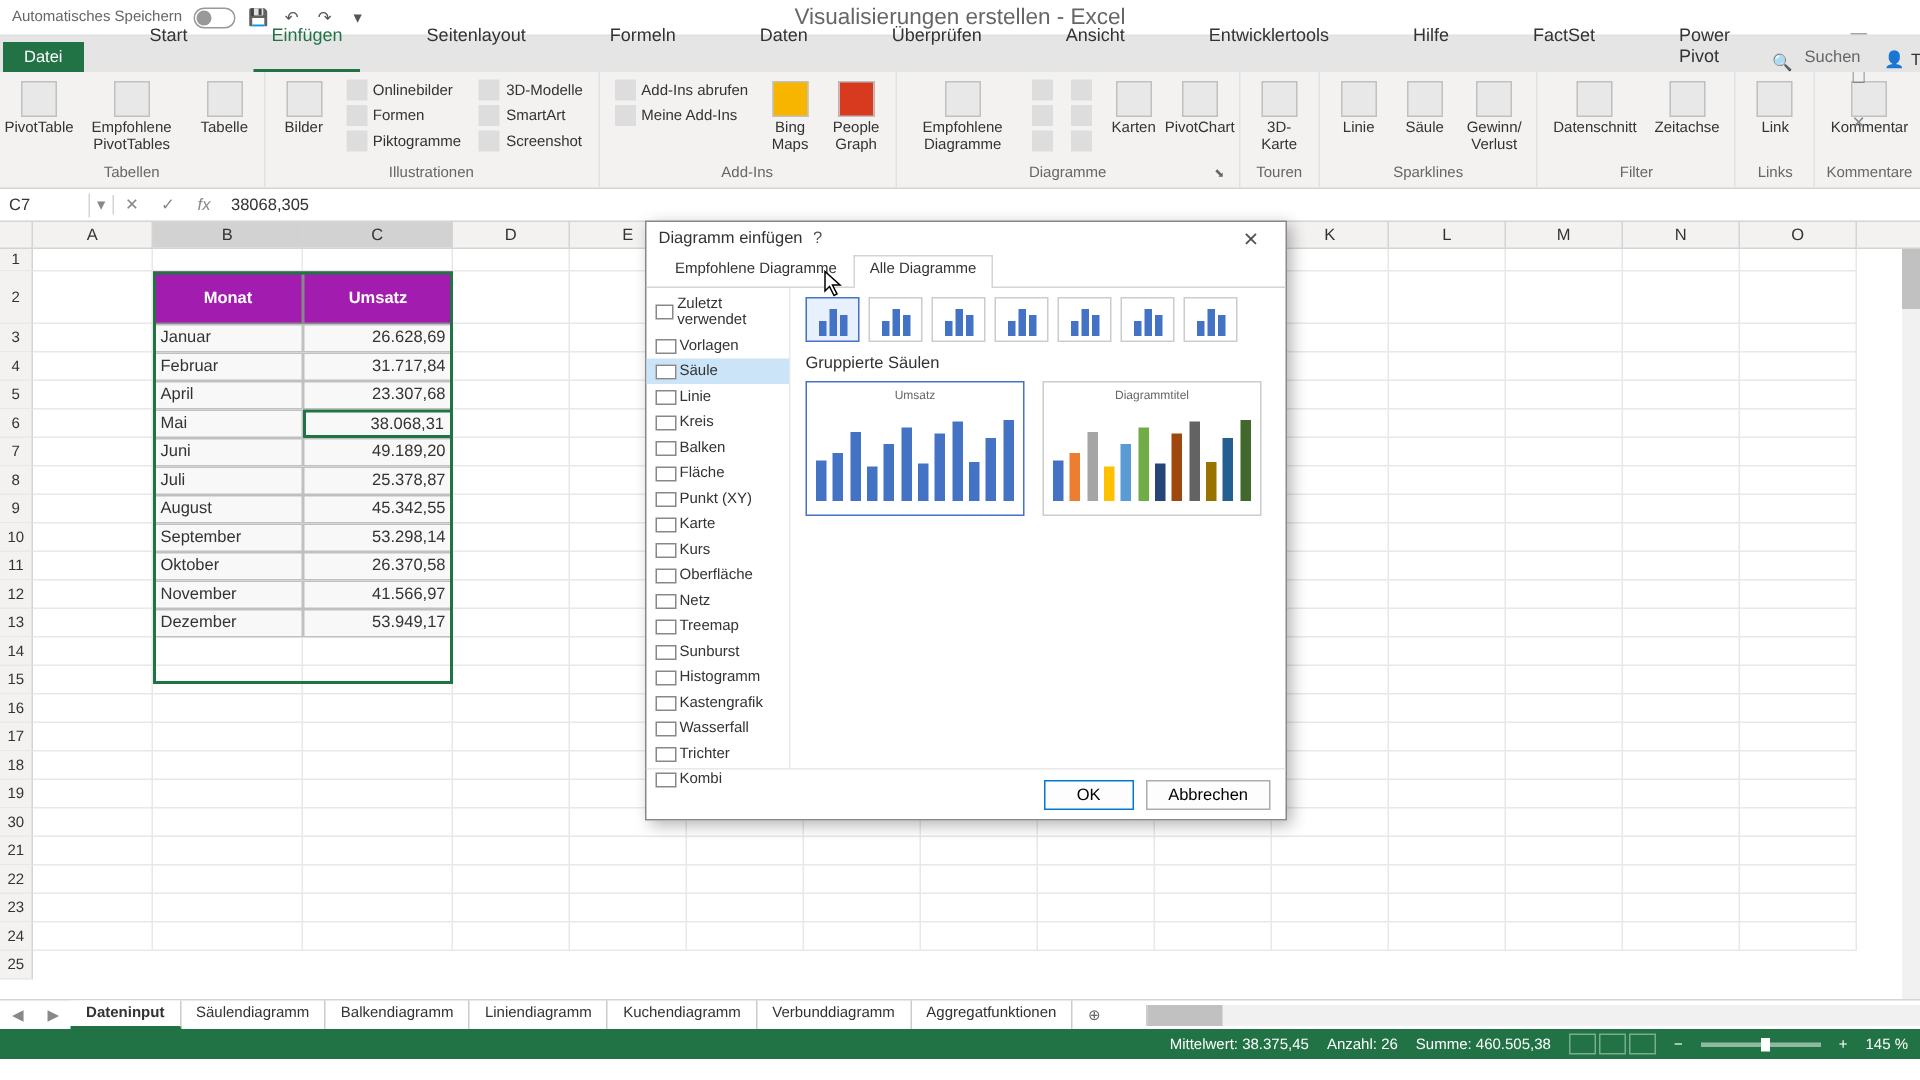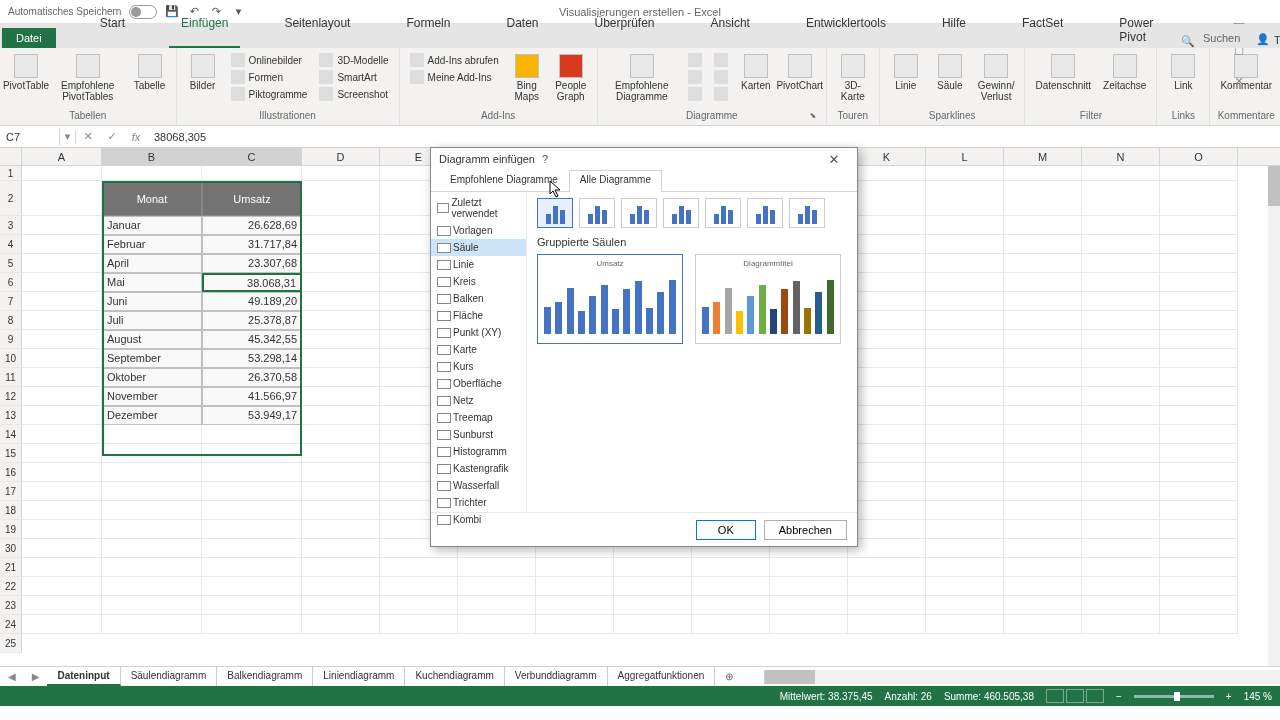--- a/index.html
+++ b/index.html
@@ -5,21 +5,21 @@
 * { margin: 0; padding: 0; box-sizing: border-box; font-family: 'Segoe UI', Tahoma, sans-serif; }
 body { background: #fff; font-size: 11px; color: #333; overflow: hidden; width: 1280px; height: 720px; position: relative; }
 
 
 .titlebar { height: 24px; background: #fff; display: flex; align-items: center; border-bottom: 1px solid #e1e1e1; position: relative; }
 .titlebar .left-group { display: flex; align-items: center; gap: 8px; padding-left: 8px; }
 .autosave-label { font-size: 10px; color: #666; }
 .toggle { width: 28px; height: 14px; border: 1px solid #999; border-radius: 7px; position: relative; background: #fff; }
 .toggle::after { content: ''; width: 10px; height: 10px; border-radius: 50%; background: #999; position: absolute; top: 1px; left: 1px; }
 .qat-icon { width: 14px; height: 14px; display: inline-flex; align-items: center; justify-content: center; color: #555; }
-.titlebar .center { position: absolute; left: 50%; transform: translateX(-50%); color: #666; font-size: 11px; }
+.titlebar .center { position: absolute; left: 50%; transform: translateX(-50%); color: #666; font-size: 15px; }
 .titlebar .right-group { margin-left: auto; display: flex; align-items: center; gap: 10px; padding-right: 10px; flex-direction: column; }
 .user-name { font-size: 11px; color: #666; }
 .avatar { width: 40px; height: 18px; border-radius: 50%; background: #8b7355; color: #fff; display: flex; align-items: center; justify-content: center; font-size: 9px; }
 .win-btn { width: 30px; height: 20px; display: flex; align-items: center; justify-content: center; color: #888; }
 
 
 .ribbon-tabs { height: 24px; display: flex; align-items: flex-end; background: #e5e5e5; padding-left: 2px; position: relative; }
 .file-tab { background: #217346; color: #fff; padding: 4px 14px; font-size: 11px; }
 .tab { padding: 4px 12px; font-size: 12px; color: #333; cursor: pointer; margin-left: 32px; }
 .tab.active { color: #217346; border-bottom: 2px solid #217346; }
@@ -66,21 +66,21 @@
 .cells { position: relative; flex: 1; }
 .row { display: flex; }
 .cell { border-right: 1px solid #e8e8e8; border-bottom: 1px solid #e8e8e8; font-size: 11px; padding: 2px 4px; overflow: hidden; }
 .cell.A { width: 80px; }
 .cell.B { width: 100px; }
 .cell.C { width: 100px; }
 .cell.rest { width: 78px; }
 .row.r1 .cell { height: 15px; }
 .row.r2 .cell { height: 35px; }
 .row.rn .cell { height: 19px; }
-.dt-header { background: #737373; color: #fff; text-align: center; font-weight: 400; border: 1px solid #888; line-height: 30px; }
+.dt-header { background: #a21caf; color: #fff; text-align: center; font-weight: 700; border: 1px solid #888; line-height: 30px; }
 .dt-cell { background: #f8f8f8; border: 1px solid #c0c0c0; }
 .dt-cell.C { text-align: right; }
 .active-cell { border: 2px solid #217346 !important; }
 .selection-border { position: absolute; border: 2px solid #217346; pointer-events: none; }
 .vsb { position: absolute; right: 0; top: 18px; width: 12px; bottom: 0; background: #f1f1f1; }
 .vsb .thumb { position: absolute; top: 0; width: 100%; height: 40px; background: #c1c1c1; }
 
 
 .dialog { position: absolute; left: 430px; top: 147px; width: 428px; height: 400px; background: #fff; border: 1px solid #888; box-shadow: 3px 3px 10px rgba(0,0,0,0.3); z-index: 100; }
 .dialog-title { height: 22px; display: flex; align-items: center; padding: 0 8px; font-size: 11px; }

